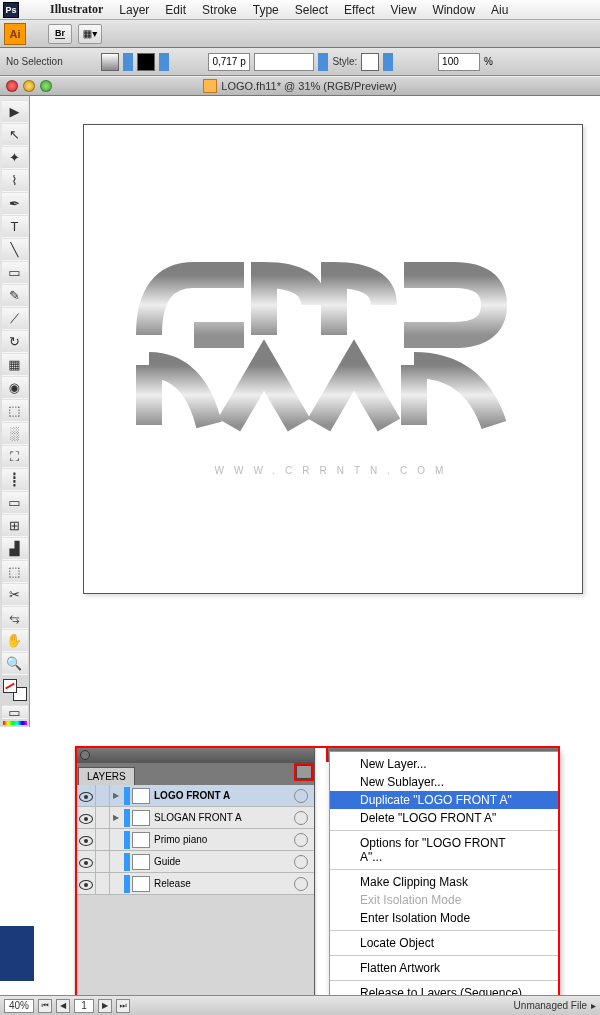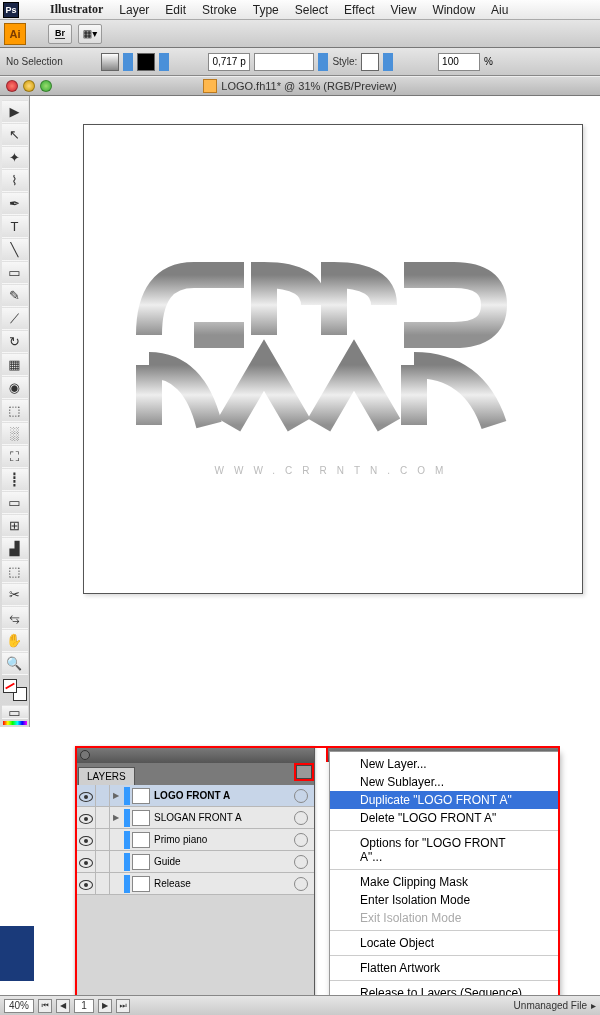--- a/index.html
+++ b/index.html
@@ -270,22 +270,22 @@
 
   <div class="context-menu">
     <div class="mi">New Layer...</div>
     <div class="mi">New Sublayer...</div>
     <div class="mi sel">Duplicate "LOGO FRONT A"</div>
     <div class="mi">Delete "LOGO FRONT A"</div>
     <div class="sep"></div>
     <div class="mi">Options for "LOGO FRONT A"...</div>
     <div class="sep"></div>
     <div class="mi">Make Clipping Mask</div>
+    <div class="mi disabled">Exit Isolation Mode</div>
     <div class="mi">Enter Isolation Mode</div>
-    <div class="mi disabled">Exit Isolation Mode</div>
     <div class="sep"></div>
     <div class="mi">Locate Object</div>
     <div class="sep"></div>
     <div class="mi">Flatten Artwork</div>
     <div class="sep"></div>
     <div class="mi">Release to Layers (Sequence)</div>
 
   </div>
 
   <div class="panel-outline"></div>

